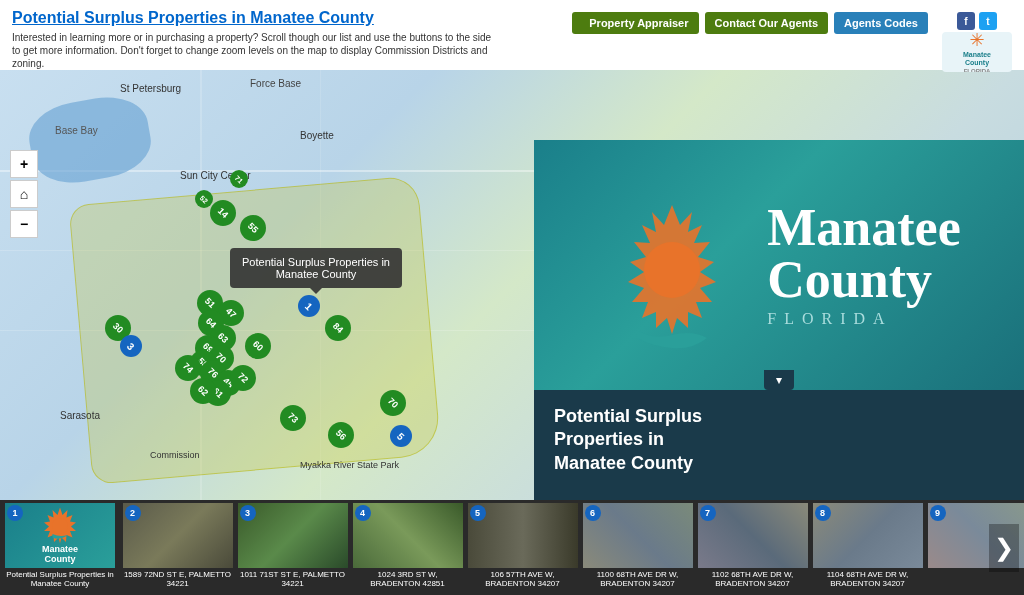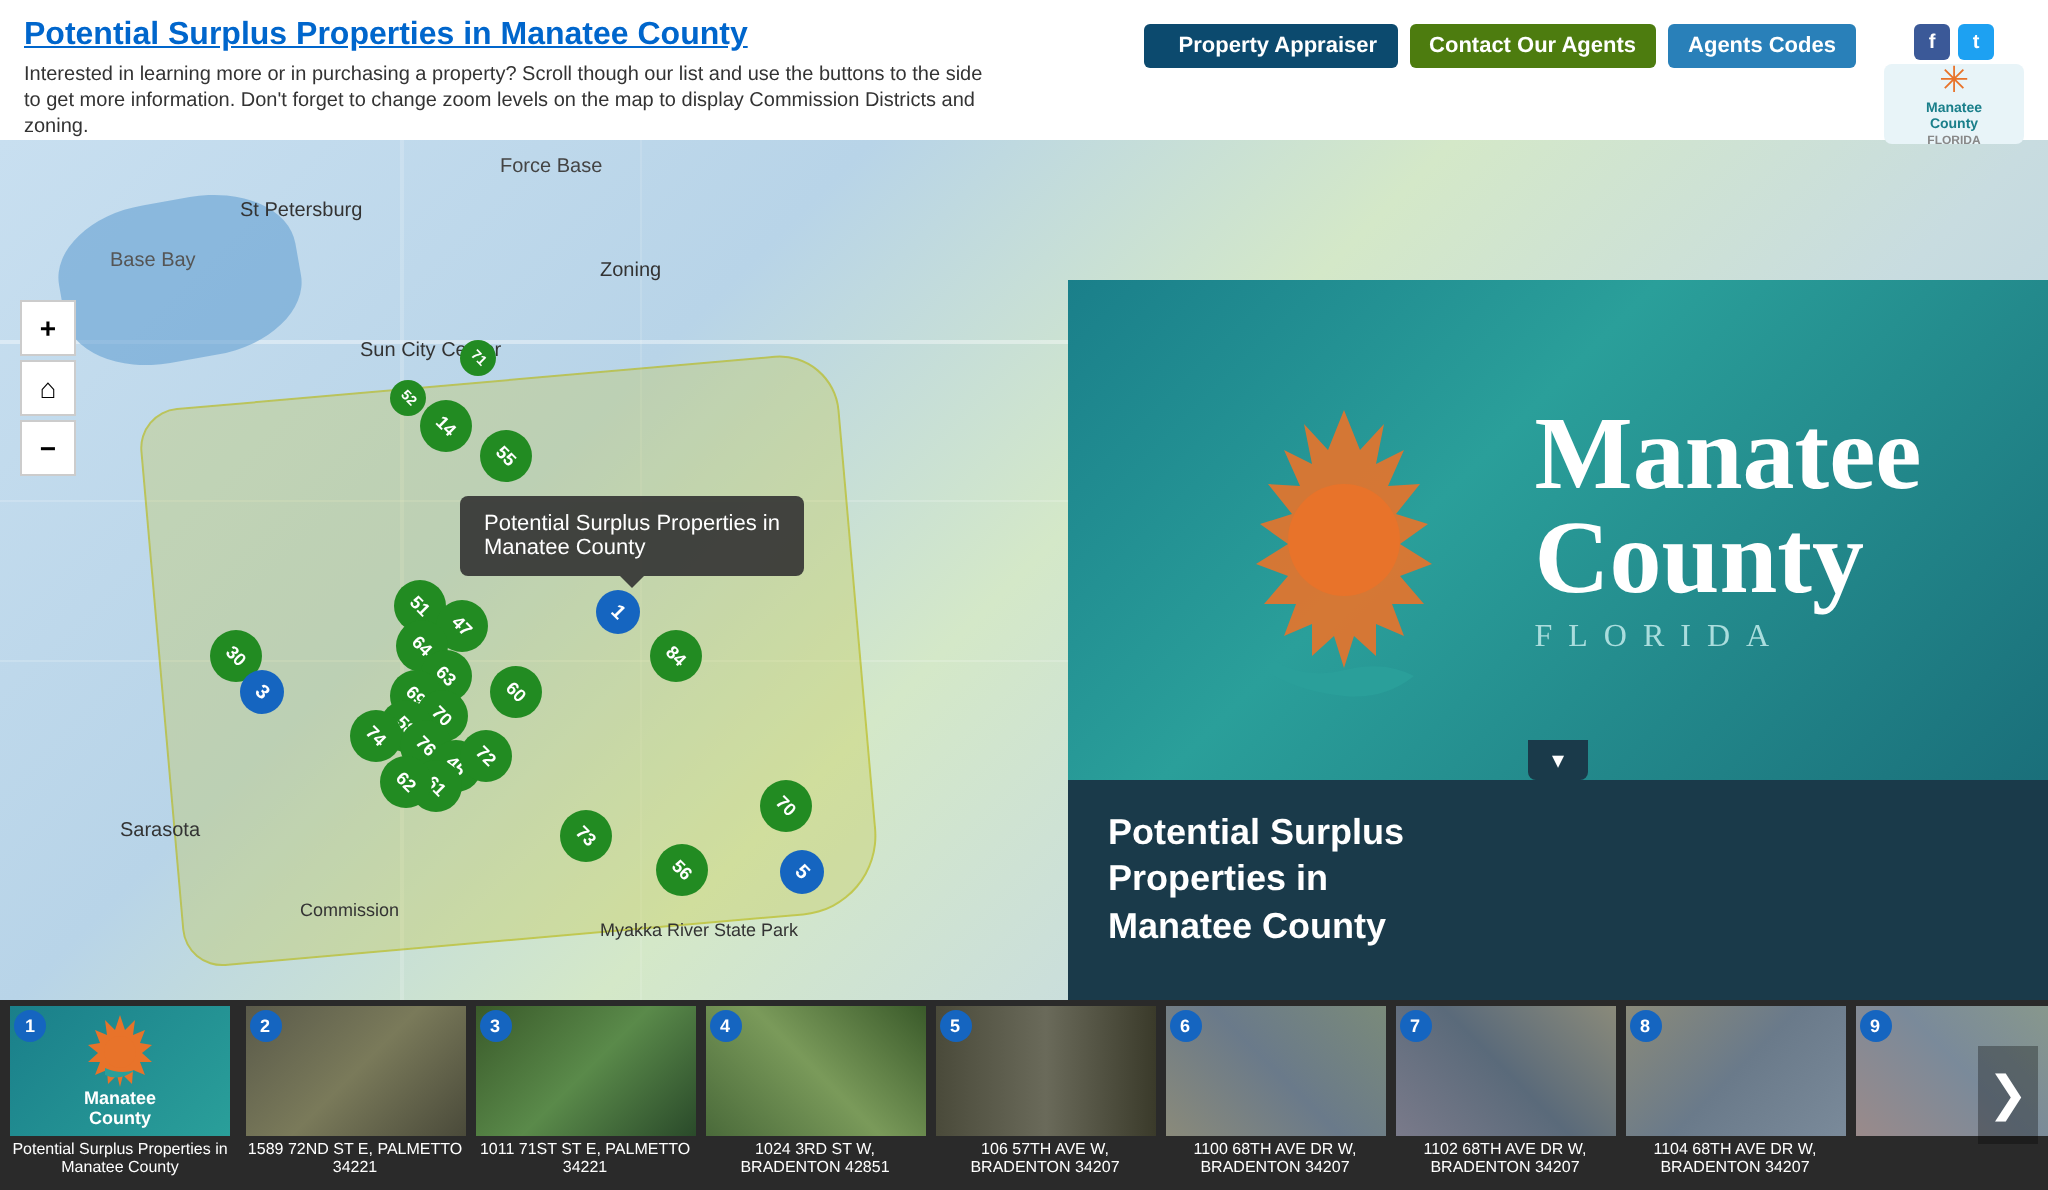--- a/index.html
+++ b/index.html
@@ -40,21 +40,21 @@
       margin-top: 4px;
     }
     .nav-btn {
       padding: 5px 10px;
       font-size: 11px;
       font-weight: bold;
       border: none;
       cursor: pointer;
       border-radius: 3px;
     }
-    .nav-btn-teal { background: #0c4a6e; color: white; padding-left: 17px; }
+    .nav-btn-teal { background: #4d7c0f; color: white; padding-left: 17px; }
     .nav-btn-dark { background: #4d7c0f; color: white; }
     .nav-btn-blue { background: #2980b9; color: white; }
 
     
     #logo-area {
       display: flex;
       flex-direction: column;
       align-items: center;
       margin-left: 8px;
     }
@@ -163,21 +163,21 @@
 
     
     #map-popup {
       position: absolute;
       top: 178px; left: 230px;
       background: rgba(50,50,50,0.9);
       color: white;
       padding: 8px 12px;
       border-radius: 4px;
       font-size: 11px;
-      text-align: left;
+      text-align: center;
       z-index: 300;
       white-space: nowrap;
     }
     #map-popup::after {
       content: '';
       position: absolute;
       bottom: -6px; left: 50%;
       transform: translateX(-50%);
       border: 6px solid transparent;
       border-top-color: rgba(50,50,50,0.9);
@@ -376,24 +376,24 @@
   <div class="map-road" style="top:180px;left:0;width:100%;height:1px;opacity:0.3;"></div>
   <div class="map-road" style="top:0;left:200px;width:2px;height:430px;opacity:0.3;"></div>
   <div class="map-road" style="top:0;left:320px;width:1px;height:430px;opacity:0.2;"></div>
   <div class="map-road" style="top:260px;left:0;width:540px;height:1px;opacity:0.3;"></div>
 
   <div id="highlight-region"></div>
 
   <div style="position:absolute;top:30px;left:30px;width:120px;height:80px;background:rgba(100,160,210,0.6);border-radius:40%;transform:rotate(-10deg);"></div>
 
   <div class="map-label" style="top:55px;left:55px;color:#555;">Base Bay</div>
-  <div class="map-label" style="top:30px;left:120px;">St Petersburg</div>
+  <div class="map-label" style="top:13px;left:120px;">St Petersburg</div>
   <div class="map-label" style="top:100px;left:180px;">Sun City Center</div>
   <div class="map-label" style="top:8px;left:250px;color:#444;">Force Base</div>
-  <div class="map-label" style="top:60px;left:300px;">Zoning</div>
+  <div class="map-label" style="top:60px;left:300px;">Boyette</div>
   <div class="map-label" style="top:340px;left:60px;">Sarasota</div>
   <div class="map-label" style="top:380px;left:150px;font-size:9px;">Commission</div>
   <div class="map-label" style="top:390px;left:300px;font-size:9px;">Myakka River State Park</div>
 
   <div id="zoom-controls">
     <button class="zoom-btn">+</button>
     <button class="zoom-btn">⌂</button>
     <button class="zoom-btn">−</button>
   </div>
 

